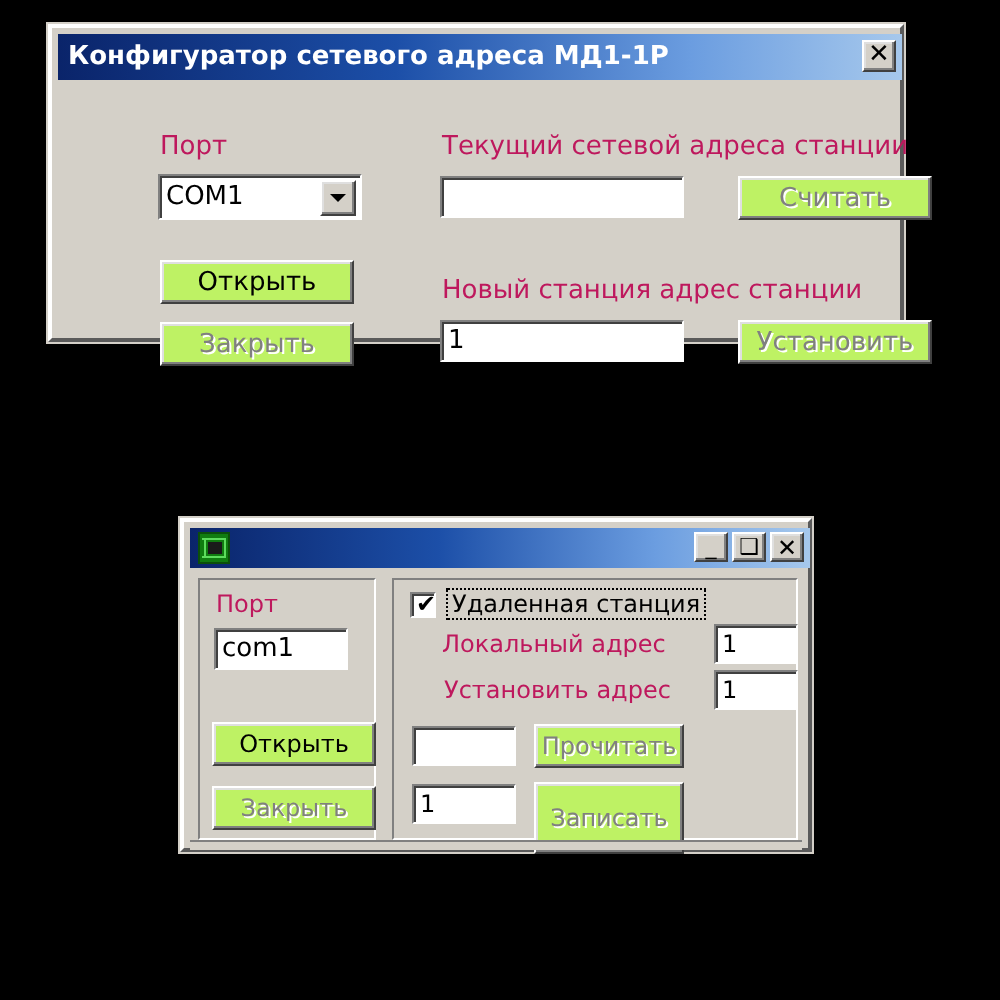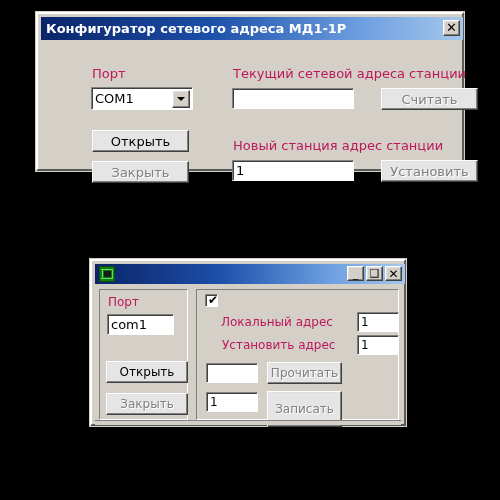--- a/index.html
+++ b/index.html
@@ -80,21 +80,21 @@
     color: #000000;
     display: flex;
     align-items: center;
     padding-left: 3px;
     overflow: hidden;
     white-space: nowrap;
   }
 
   .btn {
     position: absolute;
-    background: #e5e5e5;
+    background: #bef264;
     box-sizing: border-box;
     border-top: 1px solid #ffffff;
     border-left: 1px solid #ffffff;
     border-right: 1px solid #404040;
     border-bottom: 1px solid #404040;
     box-shadow: inset -1px -1px 0 #808080, inset 1px 1px 0 #dfdfdf;
     display: flex;
     align-items: center;
     justify-content: center;
     color: #000000;
@@ -220,21 +220,21 @@
   }
 
   .statusbar {
     position: absolute;
     box-sizing: border-box;
     background: #d4d0c8;
     border-top: 1px solid #808080;
   }
 
   
-  #win1 { left: 36px; top: 12px; width: 428px; height: 159px; padding-left: 37px; }
+  #win1 { left: 24px; top: 12px; width: 428px; height: 159px; padding-left: 37px; }
   #win1 .titlebar { width: 422px; height: 23px; }
   #win1 .title-text { font-size: 13px; margin-left: 5px; }
   #win1-close { position: absolute; right: 3px; top: 3px; width: 17px; height: 16px; font-size: 13px; font-weight: bold; line-height: 14px; }
 
   
   #win2 { left: 90px; top: 259px; width: 316px; height: 167px; }
   #win2 .titlebar { width: 310px; height: 20px; }
   #win2 .title-text { font-size: 13px; margin-left: 24px; }
 </style>
 </head>
@@ -289,20 +289,21 @@
   <div class="field" style="left:15px; top:53px; width:67px; height:21px; font-size:13px;">com1</div>
   <div class="btn" style="left:14px; top:100px; width:82px; height:22px; font-size:12px;">Открыть</div>
   <div class="btn disabled" style="left:14px; top:132px; width:82px; height:22px; font-size:12px;">Закрыть</div>
 
   <div class="panel-sunken" style="left:104px; top:28px; width:203px; height:131px;"></div>
 
   <div class="checkbox-row" style="left:113px; top:33px;">
     <span class="cbox">
       <span class="tick">✔</span>
     </span>
+    <span class="cb-label" style="font-size:12px;">Удаленная станция</span>
   </div>
 
   <div class="label" style="left:129px; top:54px; font-size:12px;text-align:right;">Локальный адрес</div>
   <div class="field" style="left:265px; top:51px; width:42px; height:20px; font-size:12px;">1</div>
 
   <div class="label" style="left:130px; top:77px; font-size:12px;">Установить адрес</div>
   <div class="field" style="left:265px; top:74px; width:42px; height:20px; font-size:12px;">1</div>
 
   <div class="field" style="left:114px; top:102px; width:52px; height:20px; font-size:12px;"></div>
   <div class="btn disabled" style="left:175px; top:101px; width:75px; height:22px; font-size:12px;">Прочитать</div>

